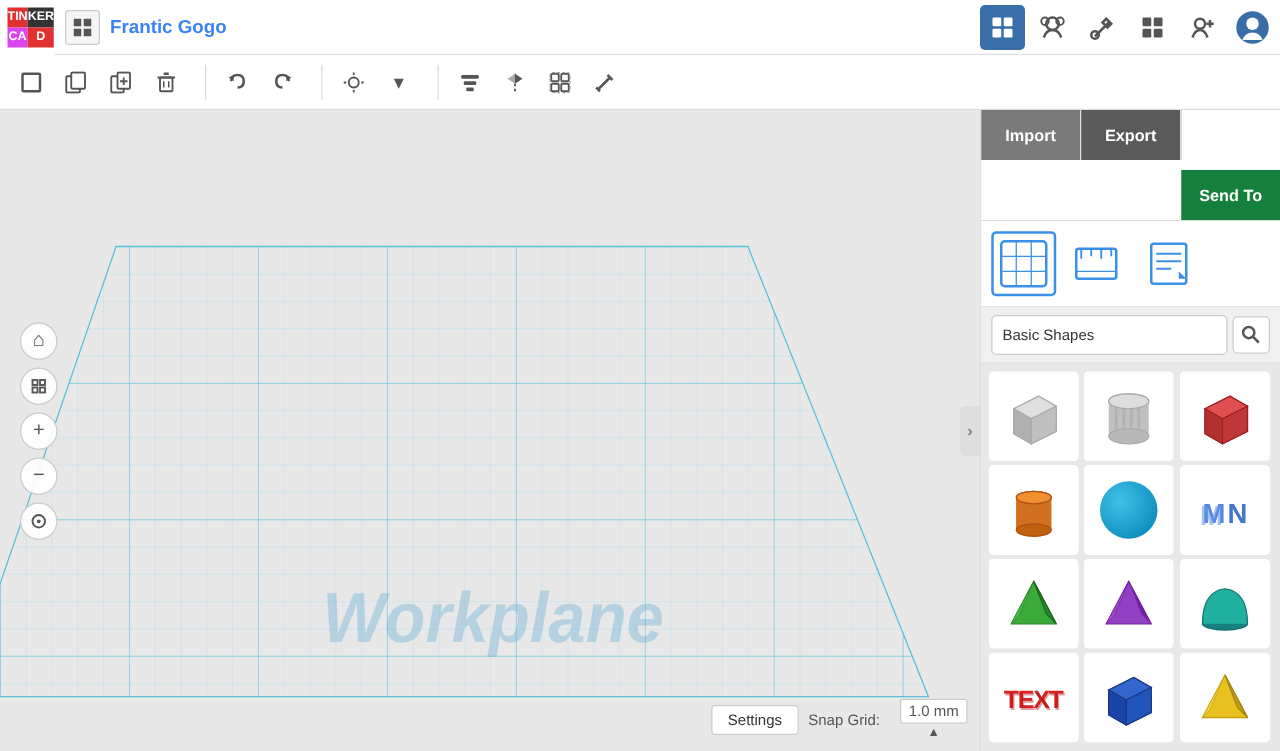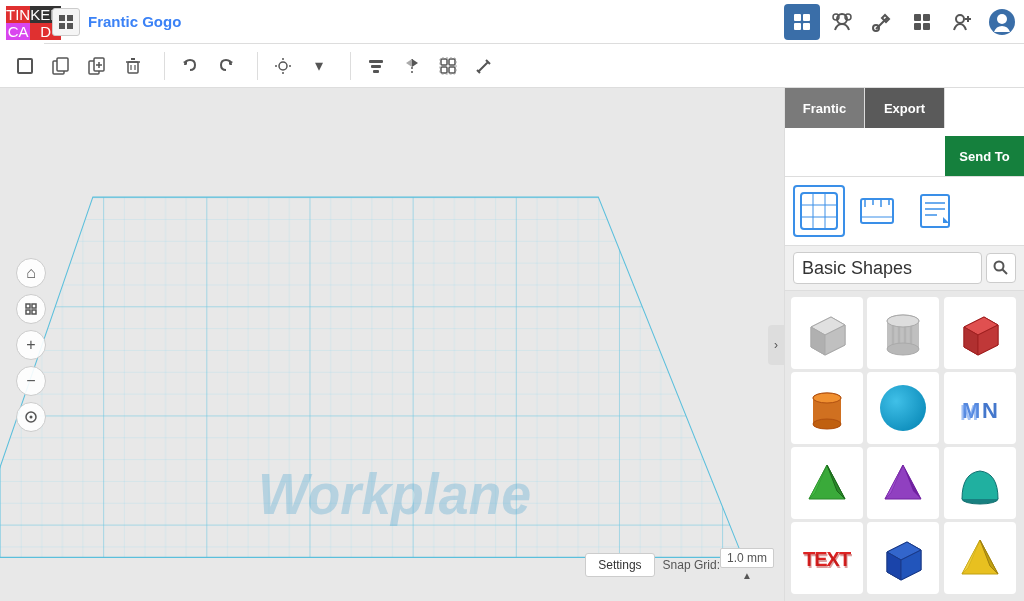--- a/index.html
+++ b/index.html
@@ -10,21 +10,21 @@
       display: flex; align-items: center; height: 44px;
       background: #fff; border-bottom: 1px solid #ddd;
     }
     #logo {
       width: 44px; height: 44px; display: flex; align-items: center; justify-content: center;
       background: #fff;
     }
     .logo-grid {
       display: grid; grid-template-columns: 1fr 1fr; width: 32px; height: 32px;
     }
-    .logo-cell { display: flex; align-items: center; justify-content: center; font-weight: normal; font-size: 15px; }
+    .logo-cell { display: flex; align-items: center; justify-content: center; font-weight: bold; font-size: 10px; }
     .logo-tl { background: #e03030; color: #fff; }
     .logo-tr { background: #333; color: #fff; }
     .logo-bl { background: #d946ef; color: #fff; }
     .logo-br { background: #e03030; color: #fff; }
 
     #app-title-area { display: flex; align-items: center; padding: 0 8px; gap: 8px; flex: 1; }
     #grid-icon-btn { 
       width: 28px; height: 28px; display: flex; align-items: center; justify-content: center;
       cursor: pointer; border: 1px solid #ccc; background: #f5f5f5; border-radius: 3px;
     }
@@ -74,29 +74,29 @@
     }
     .zoom-btn {
       width: 30px; height: 30px; background: rgba(255,255,255,0.9);
       border: 1px solid #ccc; border-radius: 50%; display: flex;
       align-items: center; justify-content: center; cursor: pointer;
       font-size: 16px; color: #555;
     }
 
     
     #settings-bar {
-      position: absolute; bottom: 20px; right: 10px;
+      position: absolute; bottom: 9px; right: 10px;
       display: flex; align-items: center; gap: 8px; z-index: 20;
     }
     .settings-btn {
       padding: 4px 12px; background: #fff; border: 1px solid #ccc;
       border-radius: 3px; font-size: 12px; cursor: pointer; color: #333;
     }
     #snap-info {
-      display: flex; align-items: center; gap: 0;
+      display: flex; align-items: center; gap: 16px;
       font-size: 12px; color: #555;
     }
     .snap-stepper { display: flex; align-items: center; gap: 2px; flex-direction: column; }
     .snap-val { 
       background: #fff; border: 1px solid #ccc; padding: 2px 6px;
       font-size: 12px; border-radius: 2px;
     }
     .snap-arrow { cursor: pointer; color: #555; font-size: 10px; }
 
     
@@ -137,21 +137,21 @@
     }
     .panel-icon-btn.active { border-color: #3a8fe8; }
 
     
     #shapes-selector {
       display: flex; align-items: center; padding: 6px 8px;
       background: #f0f0f0; border-bottom: 1px solid #ddd; gap: 4px;
     }
     #shapes-dropdown {
       flex: 1; height: 32px; background: #fff; border: 1px solid #ccc;
-      border-radius: 4px; padding: 0 8px; font-size: 18px; color: #333;
+      border-radius: 4px; padding: 0 8px; font-size: 12px; color: #333;
       appearance: none; cursor: pointer;
     }
     #shapes-search {
       width: 30px; height: 30px; background: #fff; border: 1px solid #ccc;
       border-radius: 4px; display: flex; align-items: center; justify-content: center;
       cursor: pointer; font-size: 16px; color: #555;
     }
 
     
     #shapes-grid {
@@ -390,21 +390,21 @@
         </div>
       </div>
     </div>
 
     <div id="collapse-arrow">›</div>
   </div>
 
   <div id="right-panel">
 
     <div id="panel-top-actions">
-      <div class="panel-action import-btn">Frantic</div>
+      <div class="panel-action import-btn">Import</div>
       <div class="panel-action export-btn">Export</div>
       <div class="panel-action sendto-btn">Send To</div>
     </div>
 
     <div id="panel-icons">
       <div class="panel-icon-btn active">
         <svg width="40" height="40" viewBox="0 0 40 40">
           <rect x="2" y="2" width="36" height="36" fill="none" stroke="#3a8fe8" stroke-width="2" rx="3"></rect>
           <line x1="2" y1="14" x2="38" y2="14" stroke="#3a8fe8" stroke-width="1"></line>
           <line x1="2" y1="26" x2="38" y2="26" stroke="#3a8fe8" stroke-width="1"></line>

